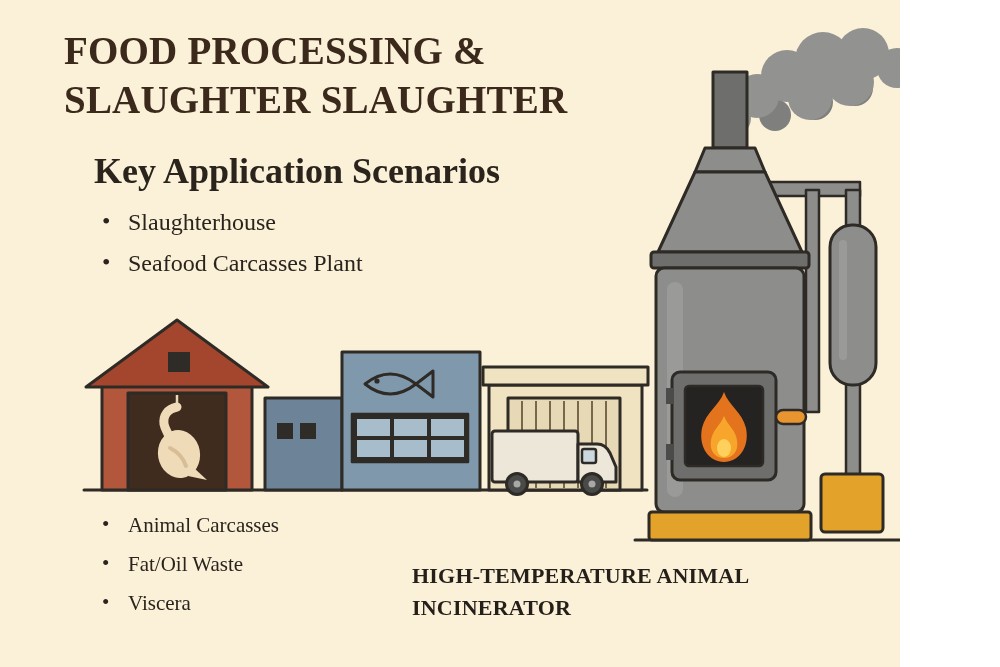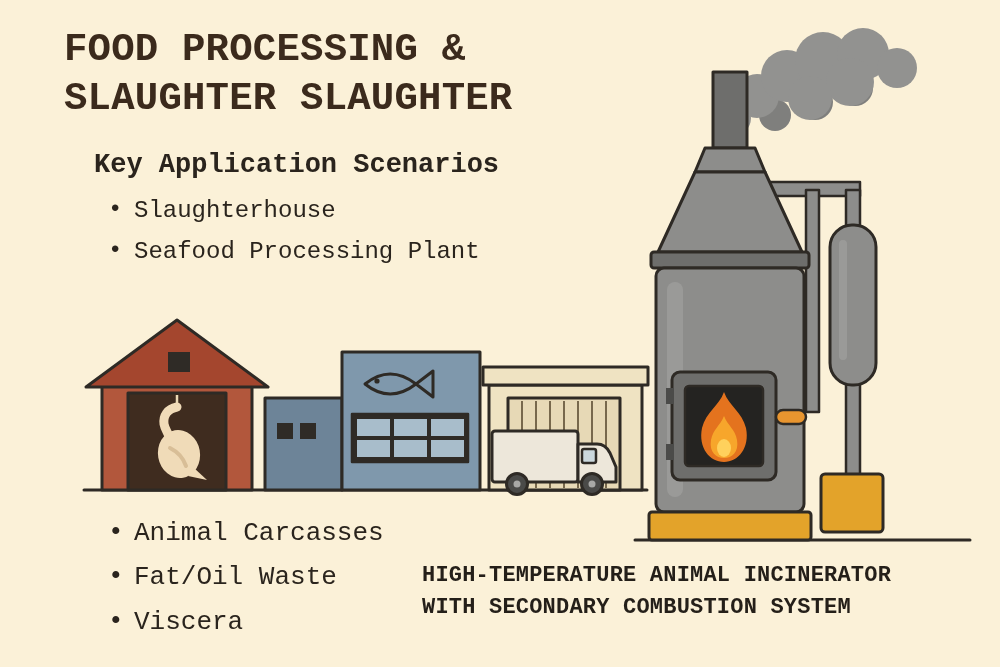--- a/index.html
+++ b/index.html
@@ -6,32 +6,32 @@
   --bg:#FBF1D8; --ink:#2A241D; --title-ink:#3B2A1C;
   --barn-body:#B2573C; --barn-roof:#A4462E; --door-dark:#3F2C1F; --bird-cream:#F0DBB8;
   --blue-main:#7F98AC; --blue-dark:#6D8498; --pane-blue:#A8BDCB;
   --beige-wall:#EFE3C2; --garage-door:#E7D9B6; --truck-body:#EDE7DA;
   --metal-mid:#8D8D8B; --metal-dark:#6E6E6C; --smoke-gray:#929290;
   --flame-orange:#E4731E; --flame-yellow:#F7A62B; --flame-core:#FFD15C; --fire-bg:#242321;
   --accent-yellow:#E3A32A; --handle-orange:#E8952F; --outline:#2E2A25;
 }
 *{box-sizing:border-box}
 body{margin:0;background:#ffffff}
-.poster{position:relative;width:1000px;height:667px;background:var(--bg);
-  font-family:Liberation Mono, monospace;color:var(--ink);overflow:hidden}
+.poster{position:relative;width:900px;height:667px;background:var(--bg);
+  font-family:Liberation Serif, serif;color:var(--ink);overflow:hidden}
 .title{position:absolute;left:64px;top:26px;font-size:39px;line-height:1.26;font-weight:800;
   color:var(--title-ink);letter-spacing:.2px}
 .scenarios{position:absolute;left:94px;top:150px}
-.scenarios-heading{font-size:27px;font-weight:600;margin:0 0 18px 0;color:var(--ink)}
-ul.plain{list-style:none;margin:12px;padding:0}
+.scenarios-heading{font-size:36px;font-weight:600;margin:0 0 18px 0;color:var(--ink)}
+ul.plain{list-style:none;margin:6px;padding:0}
 .bullet{position:relative;padding-left:28px;font-size:24px;line-height:1.05;margin-bottom:16px}
 .bullet::before{content:"\2022";position:absolute;left:2px;top:-1px}
 .waste{position:absolute;left:94px;top:508px}
-.waste .bullet{font-size:26px;margin-bottom:17px}
-.caption{position:absolute;left:422px;top:560px;font-size:22px;font-weight:800;line-height:1.45;
+.waste .bullet{font-size:21px;margin-bottom:17px}
+.caption{position:absolute;left:412px;top:560px;font-size:22px;font-weight:800;line-height:1.45;
   color:#241F19;letter-spacing:.2px}
 .illustration{position:absolute}
 #facilities{left:70px;top:308px}
 #incinerator{left:625px;top:20px}
 
 .st{stroke:var(--outline);stroke-width:3;stroke-linejoin:round;stroke-linecap:round}
 .st2{stroke:var(--outline);stroke-width:2.5;stroke-linejoin:round;stroke-linecap:round}
 .nf{fill:none}
 .c-barn{fill:var(--barn-body)} .c-roof{fill:var(--barn-roof)} .c-door{fill:var(--door-dark)}
 .c-bird{fill:var(--bird-cream)}
@@ -50,35 +50,34 @@
 
   <div class="title">
     <div>FOOD PROCESSING &amp;</div>
     <div>SLAUGHTER SLAUGHTER</div>
   </div>
 
   <div class="scenarios">
     <h2 class="scenarios-heading">Key Application Scenarios</h2>
     <ul class="plain">
       <li class="bullet">Slaughterhouse</li>
-      <li class="bullet">Seafood Processing Plant</li>
+      <li class="bullet">Seafood Carcasses Plant</li>
     </ul>
   </div>
 
   <div class="waste">
     <ul class="plain">
       <li class="bullet">Animal Carcasses</li>
       <li class="bullet">Fat/Oil Waste</li>
       <li class="bullet">Viscera</li>
     </ul>
   </div>
 
   <div class="caption">
     <div>HIGH-TEMPERATURE ANIMAL INCINERATOR</div>
-    <div>WITH SECONDARY COMBUSTION SYSTEM</div>
   </div>
 
   <svg id="facilities" class="illustration" width="590" height="200" viewBox="0 0 590 200">
 
     <line x1="14" y1="182" x2="577" y2="182" class="st nf"></line>
 
     <g>
       <rect x="195" y="90" width="77" height="92" class="c-blue-d st"></rect>
       <rect x="207" y="115" width="16" height="16" class="c-darksq"></rect>
       <rect x="230" y="115" width="16" height="16" class="c-darksq"></rect>

